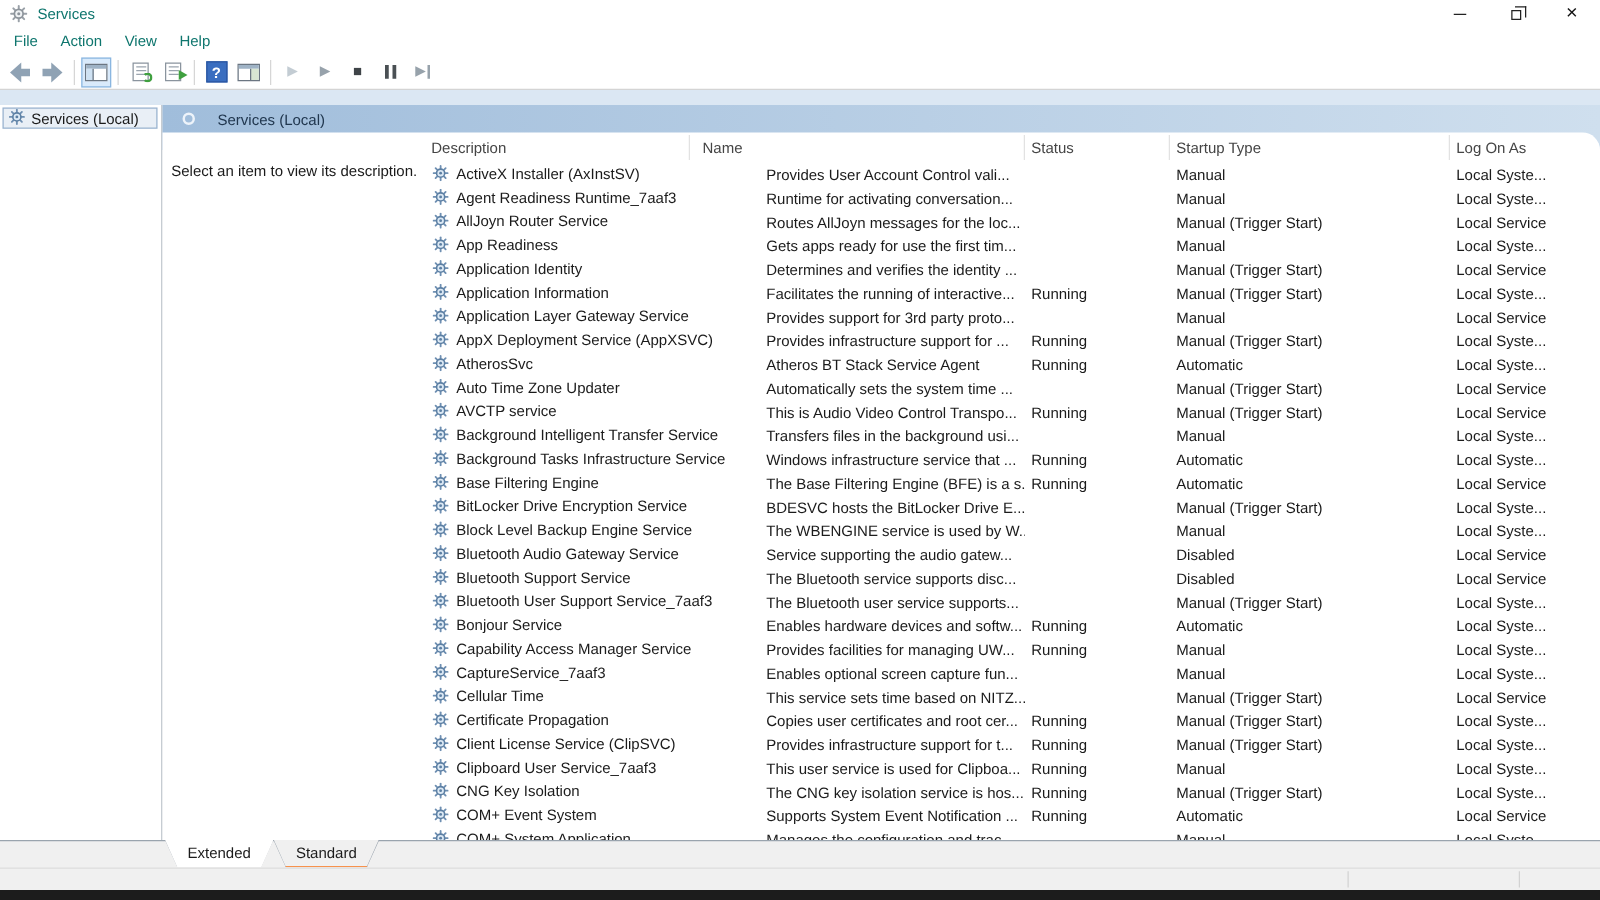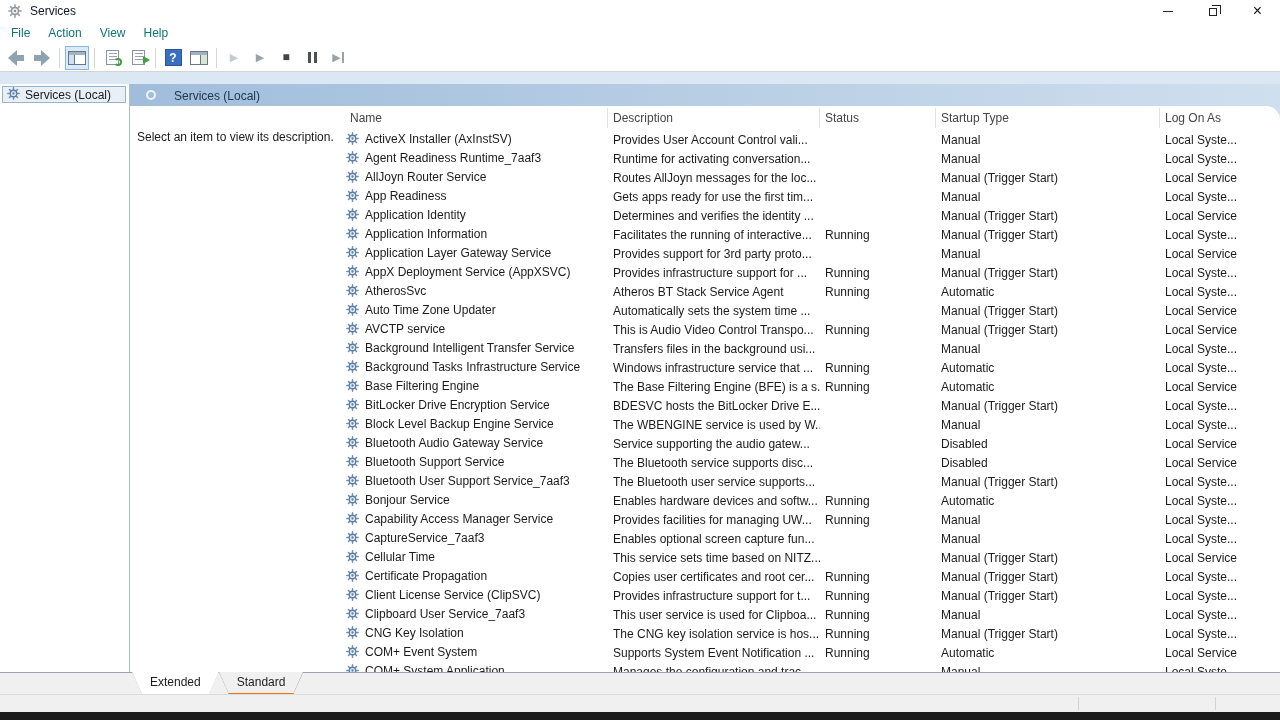--- a/index.html
+++ b/index.html
@@ -4,21 +4,21 @@
 <style>
   * { margin:0; padding:0; box-sizing:border-box; }
   html,body { width:1280px; height:720px; overflow:hidden;
     font-family:"Liberation Sans", sans-serif; font-size:12px; color:#1b1b1b; background:#fff; }
 
   .window { position:relative; width:1280px; height:720px; background:#fff; }
 
   
   .titlebar { position:absolute; left:0; top:0; width:100%; height:22px; background:#fff; }
   .title-icon { position:absolute; left:8px; top:4px; }
-  .title-text { position:absolute; left:30px; top:4px; color:#0f172a;text-align:right; }
+  .title-text { position:absolute; left:30px; top:4px; color:#0f766e;text-align:right; }
   .win-controls { position:absolute; right:0; top:0; height:22px; display:flex; }
   .win-btn { width:45px; height:22px; display:flex; align-items:center; justify-content:center; }
   .glyph-min { width:10px; height:1px; background:#222; display:block; }
   .glyph-restore { position:relative; width:8px; height:8px; border:1px solid #222; background:#fff; margin-top:2px; }
   .glyph-restore::before { content:""; position:absolute; left:2px; top:-4px; width:8px; height:8px; border:1px solid #222; border-bottom:none; border-left:none; }
   .glyph-close { font-size:16px; line-height:16px; color:#111; }
 
   
   .menubar { position:absolute; left:0; top:22px; width:100%; height:22px; background:#fff; display:flex; align-items:center; padding-left:2px; }
   .menu-item { padding:3px 9px; color:#0f766e; }
@@ -233,25 +233,25 @@
   <div class="main-band">
     <span class="band-ring"></span>
     <span class="band-title">Services (Local)</span>
   </div>
 
   <div class="list-panel">
     <div class="hint">Select an item to view its description.</div>
 
     <div class="grid">
       <div class="hdr-row">
+        <div class="hdr-cell c-desc">Description</div>
         <div class="hdr-cell c-name">
           <span>Name</span>
           <span class="sort-caret"></span>
         </div>
-        <div class="hdr-cell c-desc">Description</div>
         <div class="hdr-cell c-status">Status</div>
         <div class="hdr-cell c-startup">Startup Type</div>
         <div class="hdr-cell c-logon">Log On As</div>
       </div>
       <div class="rows">
           <div class="svc-row">
     <div class="cell name">
               <span class="gear-slot"><svg class="gear" width="13" height="13" viewBox="0 0 16 16">
     <g stroke="#6e8fb2" stroke-width="1.8" stroke-linecap="round">
       <line x1="8" y1="1" x2="8" y2="3.4"></line>

